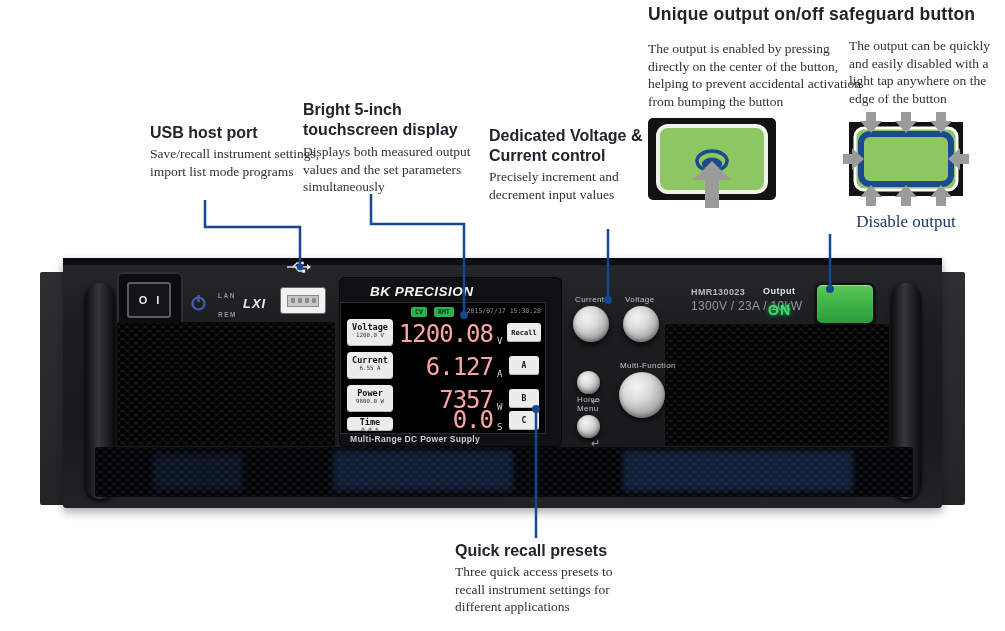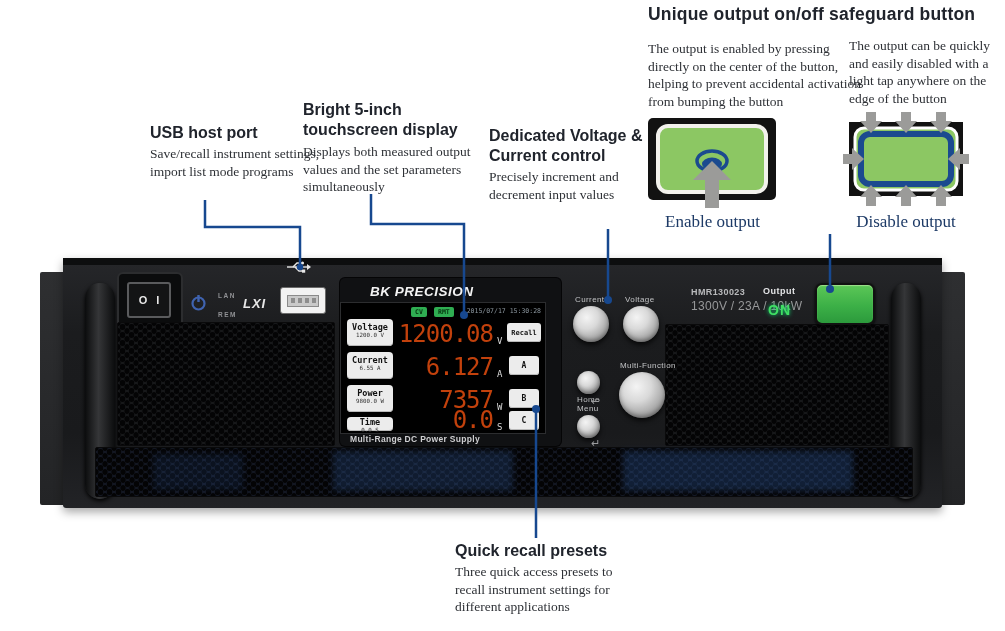--- a/index.html
+++ b/index.html
@@ -51,21 +51,21 @@
   .badge{background:#2fae52;color:#05350f;font-family:"DejaVu Sans Mono",monospace;
          font-size:6.5px;font-weight:bold;border-radius:2px;padding:1px 4px;display:inline-block;}
   .dt{font-family:"DejaVu Sans Mono",monospace;font-size:6.5px;color:#8d98a0;}
   .scr-btn{background:#ececec;border-radius:4px;color:#111;text-align:center;
            font-family:"DejaVu Sans Mono",monospace;box-shadow:inset 0 -1px 0 #b9b9b9;}
   .scr-btn .l1{font-size:8.5px;font-weight:bold;line-height:1.25;padding-top:3px;}
   .scr-btn .l2{font-size:5.8px;line-height:1;color:#333;}
   .preset-btn{background:#ececec;border-radius:3px;color:#111;text-align:center;
            font-family:"DejaVu Sans Mono",monospace;font-size:8px;font-weight:bold;
            display:flex;align-items:center;justify-content:center;box-shadow:inset 0 -1px 0 #b9b9b9;}
-  .bigval{font-family:"DejaVu Sans Mono",monospace;color:#c2410c;font-size:24px;
+  .bigval{font-family:"DejaVu Sans Mono",monospace;color:#fca5a5;font-size:24px;
           text-align:right;letter-spacing:-1px;white-space:nowrap;}
   .unit{font-family:"DejaVu Sans Mono",monospace;color:#d8d8d8;font-size:9px;}
   .subtitle{color:#cfcfd1;font-size:8.5px;font-weight:bold;letter-spacing:.3px;}
   .model-l1{color:#b9babc;font-size:9px;font-weight:bold;letter-spacing:.4px;}
   .model-l2{color:#97989a;font-size:12px;letter-spacing:.3px;}
   .out-label{color:#e3e4e6;font-size:9px;font-weight:bold;letter-spacing:.5px;}
   .out-on{color:#3fdf63;font-size:14px;font-weight:bold;letter-spacing:1px;text-shadow:0 0 4px #1d7;}
   .green-btn{background:linear-gradient(180deg,#5cc757 0%,#3cb047 55%,#2c9a3c 100%);
              border:2px solid #111;border-radius:7px;box-shadow:inset 0 1px 1px #9fe08e,0 1px 3px #000;}
   .usb-port{background:#f2f2f2;border-radius:3px;border:1px solid #6a6a6a;
@@ -99,21 +99,20 @@
 
   <div class="abs" style="left:648px;top:118px;width:128px;height:90px;">
     <svg width="128" height="90" viewBox="0 0 128 90">
       <rect x="0" y="0" width="128" height="82" rx="5" fill="#121212"></rect>
       <rect x="10" y="8" width="108" height="66" rx="10" fill="#8cc763" stroke="#f2f1ec" stroke-width="4"></rect>
       <ellipse cx="64" cy="43" rx="15" ry="10" fill="none" stroke="#1b4a8f" stroke-width="3.5"></ellipse>
       <ellipse cx="64" cy="46" rx="10" ry="6.5" fill="#1b4a8f"></ellipse>
       <polygon points="64,43 83,62 71,62 71,90 57,90 57,62 45,62" fill="#9b9b99"></polygon>
     </svg>
   </div>
-  <div class="abs caption" style="left:640px;top:212px;width:145px;">Enable output</div>
 
   <div class="abs" style="left:843px;top:112px;width:126px;height:94px;">
     <svg width="126" height="94" viewBox="0 0 126 94">
       <rect x="6" y="10" width="114" height="74" fill="#121212"></rect>
       <rect x="12" y="16" width="102" height="62" rx="9" fill="#8cc763" stroke="#fff" stroke-width="3"></rect>
       <rect x="18" y="22" width="90" height="50" rx="9" fill="none" stroke="#1b4a8f" stroke-width="6"></rect>
       <g fill="#9b9b99">
         <rect x="23" y="0" width="10" height="9"></rect>
           <polygon points="17,9 39,9 28,21"></polygon>
         <rect x="58" y="0" width="10" height="9"></rect>

